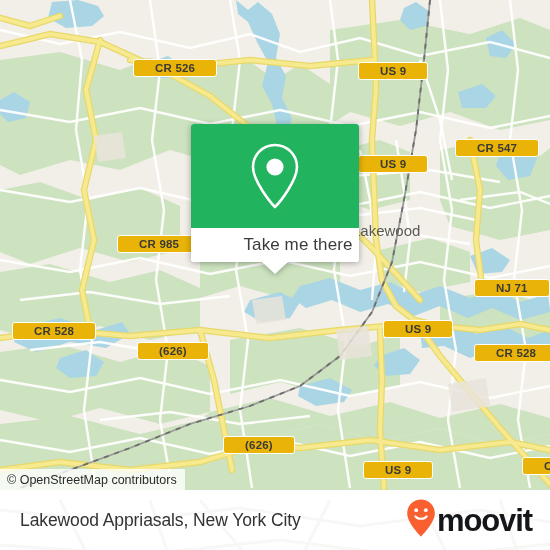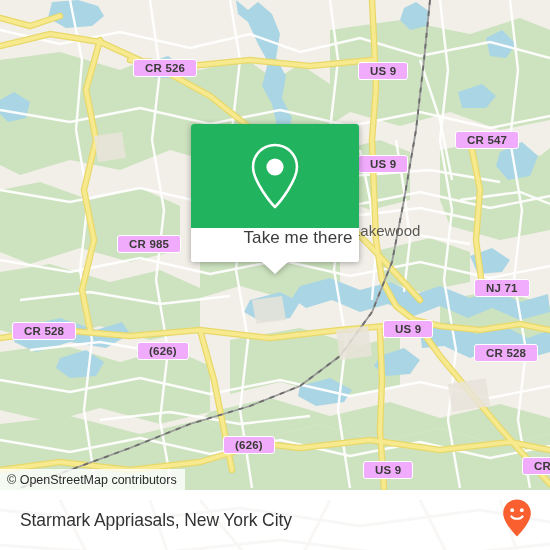--- a/index.html
+++ b/index.html
@@ -28,29 +28,29 @@
     width: 550px;
     height: 490px;
     overflow: hidden;
     background: #f2efe9;
   }
   .map-svg { position: absolute; left: 0; top: 0; }
 
   
   .shield {
     position: absolute;
-    background: #f0abfc;
+    background: #eab308;
     border: 1.5px solid #ffffff;
     border-radius: 3px;
     color: #3a3a36;
     font-family: "Liberation Sans", sans-serif;
     font-weight: bold;
     font-size: 11.5px;
     line-height: 16px;
-    padding: 0 11px;
+    padding: 0 21px;
     white-space: nowrap;
     box-sizing: border-box;
     letter-spacing: 0.2px;
     text-align: center;
   }
 
   .place-label {
     position: absolute;
     color: #5a5a52;
     font-family: "Liberation Sans", sans-serif;
@@ -92,20 +92,21 @@
     background: #22b35e;
     height: 104px;
     display: flex;
     align-items: center;
     justify-content: center;
   }
   .popup-pin svg { display: block; }
   .popup-footer {
     height: 34px;
     display: flex;
+    align-items: center;
     justify-content: center;
     background: #ffffff;
     padding-left: 46px;
   }
   .popup-footer-label {
     font-family: "Liberation Sans", sans-serif;
     font-size: 17px;
     color: #3c3c3c;
     letter-spacing: 0.1px;
   }
@@ -287,21 +288,21 @@
           <path d="M448,384 L486,378 L490,406 L452,412 Z"></path>
           <path d="M94,136 L122,132 L126,158 L98,162 Z"></path>
         </g>
       </g>
     </svg>
 
     <div class="place-label" style="left:352px; top:222px;">Lakewood</div>
 
     <div class="shield" style="left:133px; top:59px;">CR 526</div>
     <div class="shield" style="left:358px; top:62px;">US 9</div>
-    <div class="shield" style="left:455px; top:131px;">CR 547</div>
+    <div class="shield" style="left:455px; top:139px;">CR 547</div>
     <div class="shield" style="left:358px; top:155px;">US 9</div>
     <div class="shield" style="left:117px; top:235px;">CR 985</div>
     <div class="shield" style="left:474px; top:279px;">NJ 71</div>
     <div class="shield" style="left:12px; top:322px;">CR 528</div>
     <div class="shield" style="left:383px; top:320px;">US 9</div>
     <div class="shield" style="left:137px; top:342px;">(626)</div>
     <div class="shield" style="left:474px; top:344px;">CR 528</div>
     <div class="shield" style="left:223px; top:436px;">(626)</div>
     <div class="shield" style="left:363px; top:461px;">US 9</div>
     <div class="shield" style="left:522px; top:457px;">CR 6</div>
@@ -335,27 +336,28 @@
         <path d="M60,490 L90,550"></path>
         <path d="M150,490 L170,550"></path>
         <path d="M200,490 L250,550"></path>
         <path d="M330,490 L300,550"></path>
         <path d="M420,490 L450,550"></path>
         <path d="M500,490 L520,550"></path>
         <path d="M0,535 L140,545 L280,530 L420,548 L550,534"></path>
       </g>
     </svg>
     <div class="footer-inner">
-      <div class="footer-title">Starmark Appriasals, New York City</div>
+      <div class="footer-title">Lakewood Appriasals, New York City</div>
       <div class="brand">
         <span>
           <svg width="30" height="40" viewBox="0 0 30 40" xmlns="http://www.w3.org/2000/svg">
             <path d="M15 1.5 C7.3 1.5 1.2 7.6 1.2 15.2 C1.2 24.2 12.2 35.5 15 38.5 C17.8 35.5 28.8 24.2 28.8 15.2 C28.8 7.6 22.7 1.5 15 1.5 Z" fill="#f95f2f"></path>
             <circle cx="10.2" cy="12.2" r="1.9" fill="#ffffff"></circle>
             <circle cx="19.8" cy="12.2" r="1.9" fill="#ffffff"></circle>
             <path d="M9.4 18.4 C11.6 21.6 18.4 21.6 20.6 18.4" fill="none" stroke="#ffffff" stroke-width="2.1" stroke-linecap="round"></path>
           </svg>
         </span>
+        <span class="brand-wordmark">moovit</span>
       </div>
     </div>
   </div>
 
 </div>
 
 </body></html>

